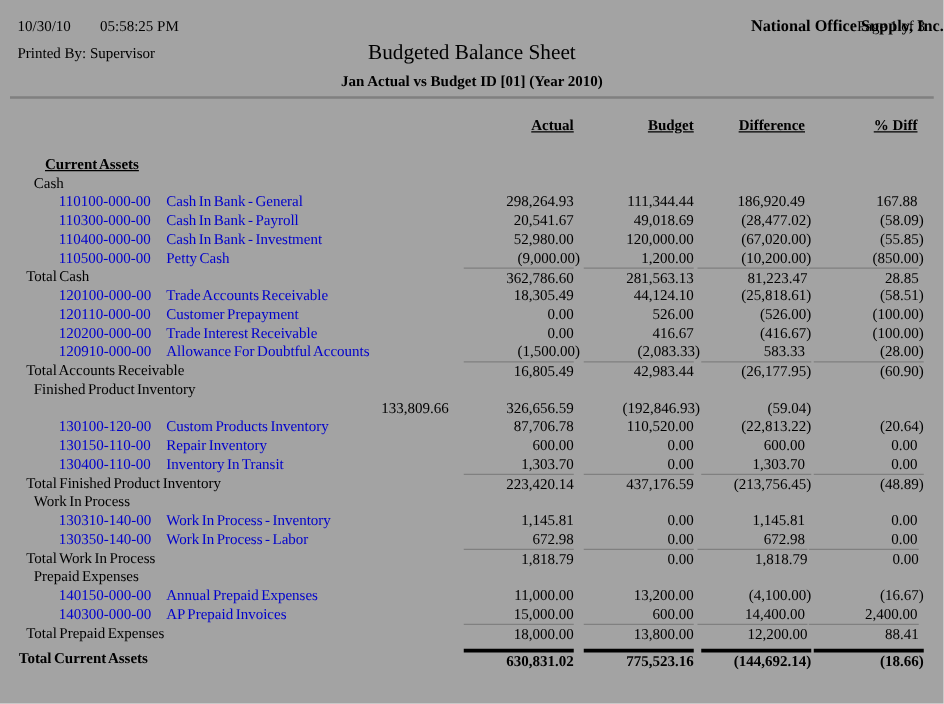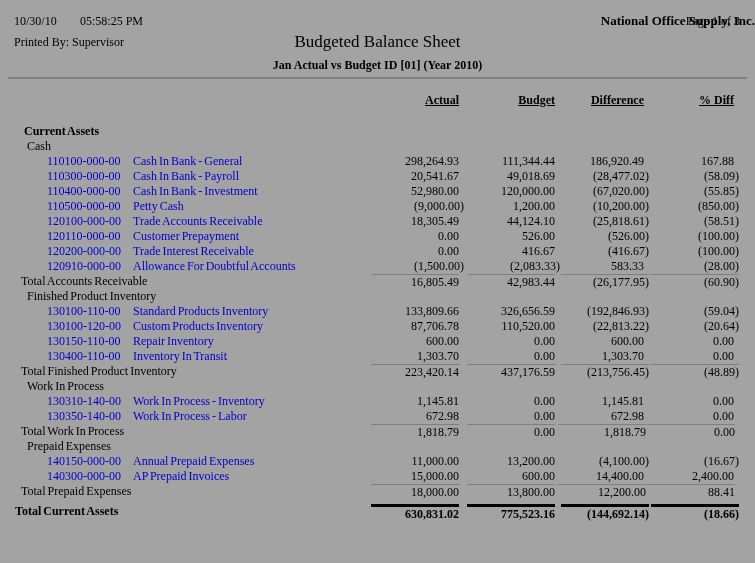--- a/index.html
+++ b/index.html
@@ -23,21 +23,21 @@
   .rule{position:absolute;left:8px;right:8px;top:77px;height:0;border-top:2px solid var(--rule,#808080);}
   
   .grid{display:grid;grid-template-columns:362px 100px 96px 89px 90px;}
   .colhead{position:absolute;left:0;top:93px;width:737px;font-size:12px;}
   .colhead .num{font-weight:bold;text-decoration:underline;}
   
   .report{position:absolute;left:0;top:124px;width:737px;font-size:12px;word-spacing:-1px;}
   .row{height:15px;line-height:15px;}
   .num{text-align:right;padding-right:3px;white-space:nowrap;}
   .c-label{white-space:nowrap;overflow:visible;}
-  .section .c-label{padding-left:24px;font-weight:bold;}
+  .section .c-label{padding-left:36px;font-weight:bold;text-decoration:underline;}
   .group .c-label{padding-left:27px;}
   .account .c-label{padding-left:47px;}
   .subtotal .c-label{padding-left:21px;}
   .grandtotal{margin-top:5px;}
   .grandtotal .c-label{padding-left:15px;font-weight:bold;}
   .grandtotal .num{font-weight:bold;}
   .acct{display:inline-block;width:86px;color:var(--link,#0000cc);}
   .desc{color:var(--link,#0000cc);}
   .tline{display:block;width:88px;margin-left:auto;border-top:1px solid var(--subline,#808080);padding-top:1px;line-height:13px;}
   .grandtotal .tline{border-top:3px solid var(--grandline,#000);padding-top:1px;}
@@ -101,20 +101,35 @@
         <div class="num"><span class="val neg">(67,020.00)</span></div>
         <div class="num"><span class="val neg">(55.85)</span></div>
       </div>
       <div class="grid row account">
         <div class="c-label"><span class="acct">110500-000-00</span><span class="desc">Petty Cash</span></div>
         <div class="num"><span class="val neg">(9,000.00)</span></div>
         <div class="num"><span class="val">1,200.00</span></div>
         <div class="num"><span class="val neg">(10,200.00)</span></div>
         <div class="num"><span class="val neg">(850.00)</span></div>
       </div>
+      <div class="grid row subtotal">
+        <div class="c-label">Total Cash</div>
+        <div class="num">
+          <span class="tline">362,786.60</span>
+        </div>
+        <div class="num">
+          <span class="tline">281,563.13</span>
+        </div>
+        <div class="num">
+          <span class="tline">81,223.47</span>
+        </div>
+        <div class="num">
+          <span class="tline">28.85</span>
+        </div>
+      </div>
       <div class="grid row account">
         <div class="c-label"><span class="acct">120100-000-00</span><span class="desc">Trade Accounts Receivable</span></div>
         <div class="num"><span class="val">18,305.49</span></div>
         <div class="num"><span class="val">44,124.10</span></div>
         <div class="num"><span class="val neg">(25,818.61)</span></div>
         <div class="num"><span class="val neg">(58.51)</span></div>
       </div>
       <div class="grid row account">
         <div class="c-label"><span class="acct">120110-000-00</span><span class="desc">Customer Prepayment</span></div>
         <div class="num"><span class="val">0.00</span></div>
@@ -152,21 +167,20 @@
         </div>
       </div>
       <div class="grid row group">
         <div class="c-label">Finished Product Inventory</div>
         <div class="num"></div>
         <div class="num"></div>
         <div class="num"></div>
         <div class="num"></div>
       </div>
       <div class="grid row account">
-        <div class="c-label"><span class="acct">130100-110-00</span><span class="desc">Standard Products Inventory</span></div>
         <div class="num"><span class="val">133,809.66</span></div>
         <div class="num"><span class="val">326,656.59</span></div>
         <div class="num"><span class="val neg">(192,846.93)</span></div>
         <div class="num"><span class="val neg">(59.04)</span></div>
       </div>
       <div class="grid row account">
         <div class="c-label"><span class="acct">130100-120-00</span><span class="desc">Custom Products Inventory</span></div>
         <div class="num"><span class="val">87,706.78</span></div>
         <div class="num"><span class="val">110,520.00</span></div>
         <div class="num"><span class="val neg">(22,813.22)</span></div>

